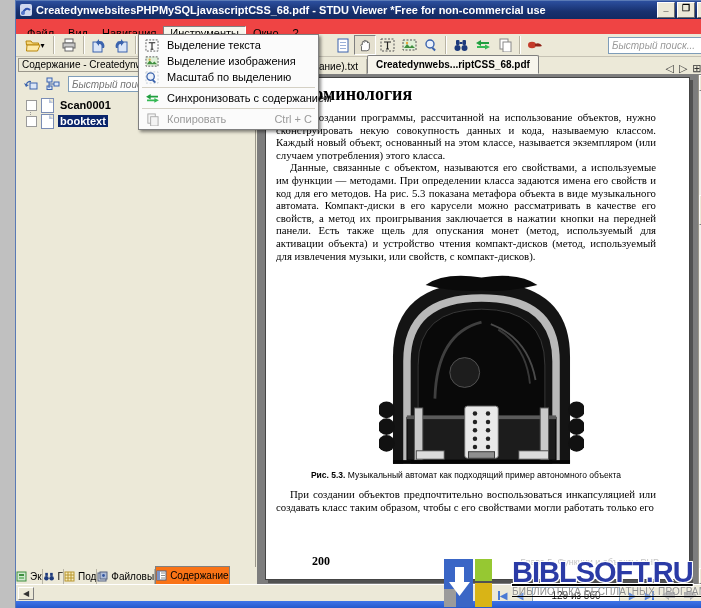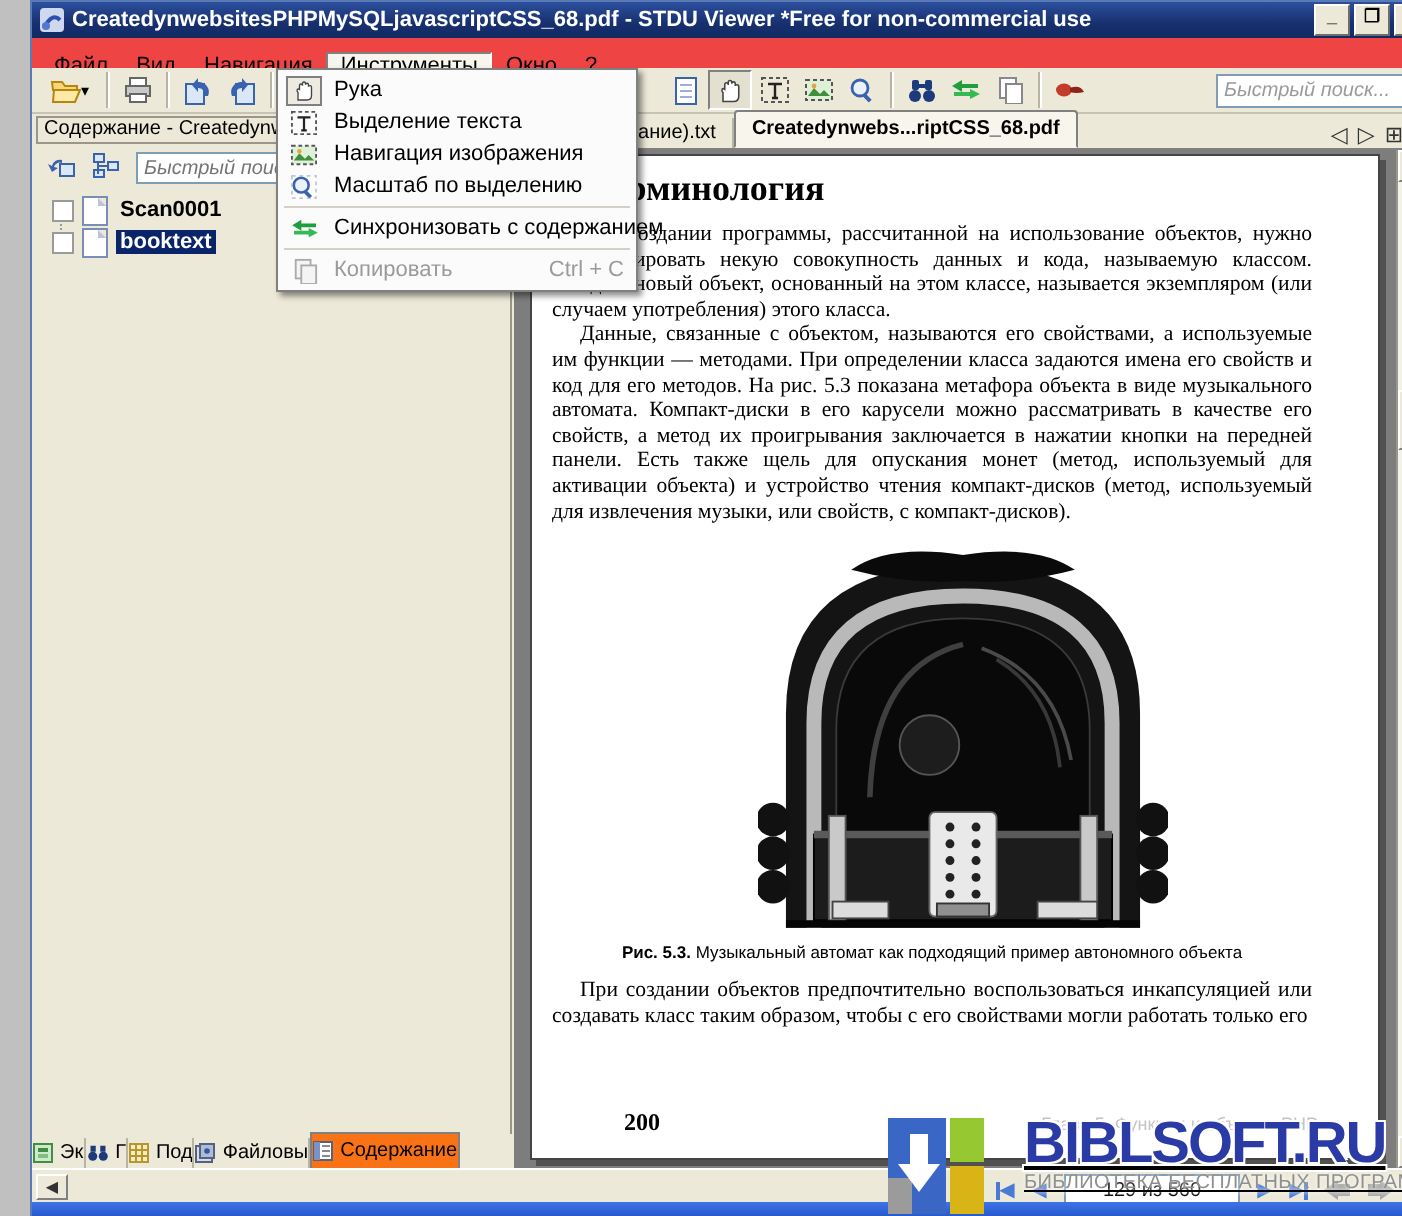--- a/index.html
+++ b/index.html
@@ -376,45 +376,37 @@
       <div class="vscroll">
         <div class="sbtn" style="top:0">▲</div>
         <div class="sthumb"></div>
         <div class="sbtn" style="bottom:0;top:auto;">▼</div>
       </div>
     </div>
   </div>
 
   <div class="popup">
     <div class="pitem">
-      <span class="pic boxed">
-        <svg width="12" height="13" viewBox="0 0 16 16">
-            <path d="M4,14 L4,9 Q3,8 3.5,7 Q4,6.3 5,7 L5,4.5 Q5,3.3 6,3.3 Q7,3.3 7,4.5 L7,3.2 Q7,2 8,2 Q9,2 9,3.2 L9,3.8 Q9,2.8 10,2.8 Q11,2.8 11,4 L11,5.2 Q11,4.4 12,4.4 Q13,4.4 13,5.6 L13,11 Q13,14 10,14 Z" fill="#fff" stroke="#444" stroke-width="0.9"></path>
-          </svg>
-      </span>
-      <span class="plabel">Рука</span>
-    </div>
-    <div class="pitem">
       <span class="pic">
         <svg width="14" height="13" viewBox="0 0 15 14">
             <rect x="1" y="1" width="13" height="12" fill="none" stroke="#555" stroke-dasharray="2,1.5"></rect>
             <path d="M4,4 h7 M7.5,4 v7 M6,11 h3" stroke="#222" stroke-width="1.2" fill="none"></path>
           </svg>
       </span>
       <span class="plabel">Выделение текста</span>
     </div>
     <div class="pitem">
       <span class="pic">
         <svg width="14" height="13" viewBox="0 0 15 14">
             <rect x="1" y="2" width="13" height="10" fill="#dff0d8" stroke="#555" stroke-dasharray="2,1.5"></rect>
             <path d="M2,10 l3,-4 3,3 2,-2 3,3z" fill="#3f8f3f"></path>
             <circle cx="5" cy="5" r="1.2" fill="#e8a33d"></circle>
           </svg>
       </span>
-      <span class="plabel">Навигация изображения</span>
+      <span class="plabel">Выделение изображения</span>
     </div>
     <div class="pitem">
       <span class="pic">
         <svg width="14" height="13" viewBox="0 0 15 14">
             <circle cx="6" cy="6" r="4" fill="#eaf1fb" stroke="#3a63ad" stroke-width="1.4"></circle>
             <rect x="9" y="9" width="4" height="2" transform="rotate(45 9 9)" fill="#3a63ad"></rect>
             <rect x="1" y="1" width="13" height="12" fill="none" stroke="#9ab" stroke-dasharray="2,2" opacity="0.6"></rect>
           </svg>
       </span>
       <span class="plabel">Масштаб по выделению</span>

